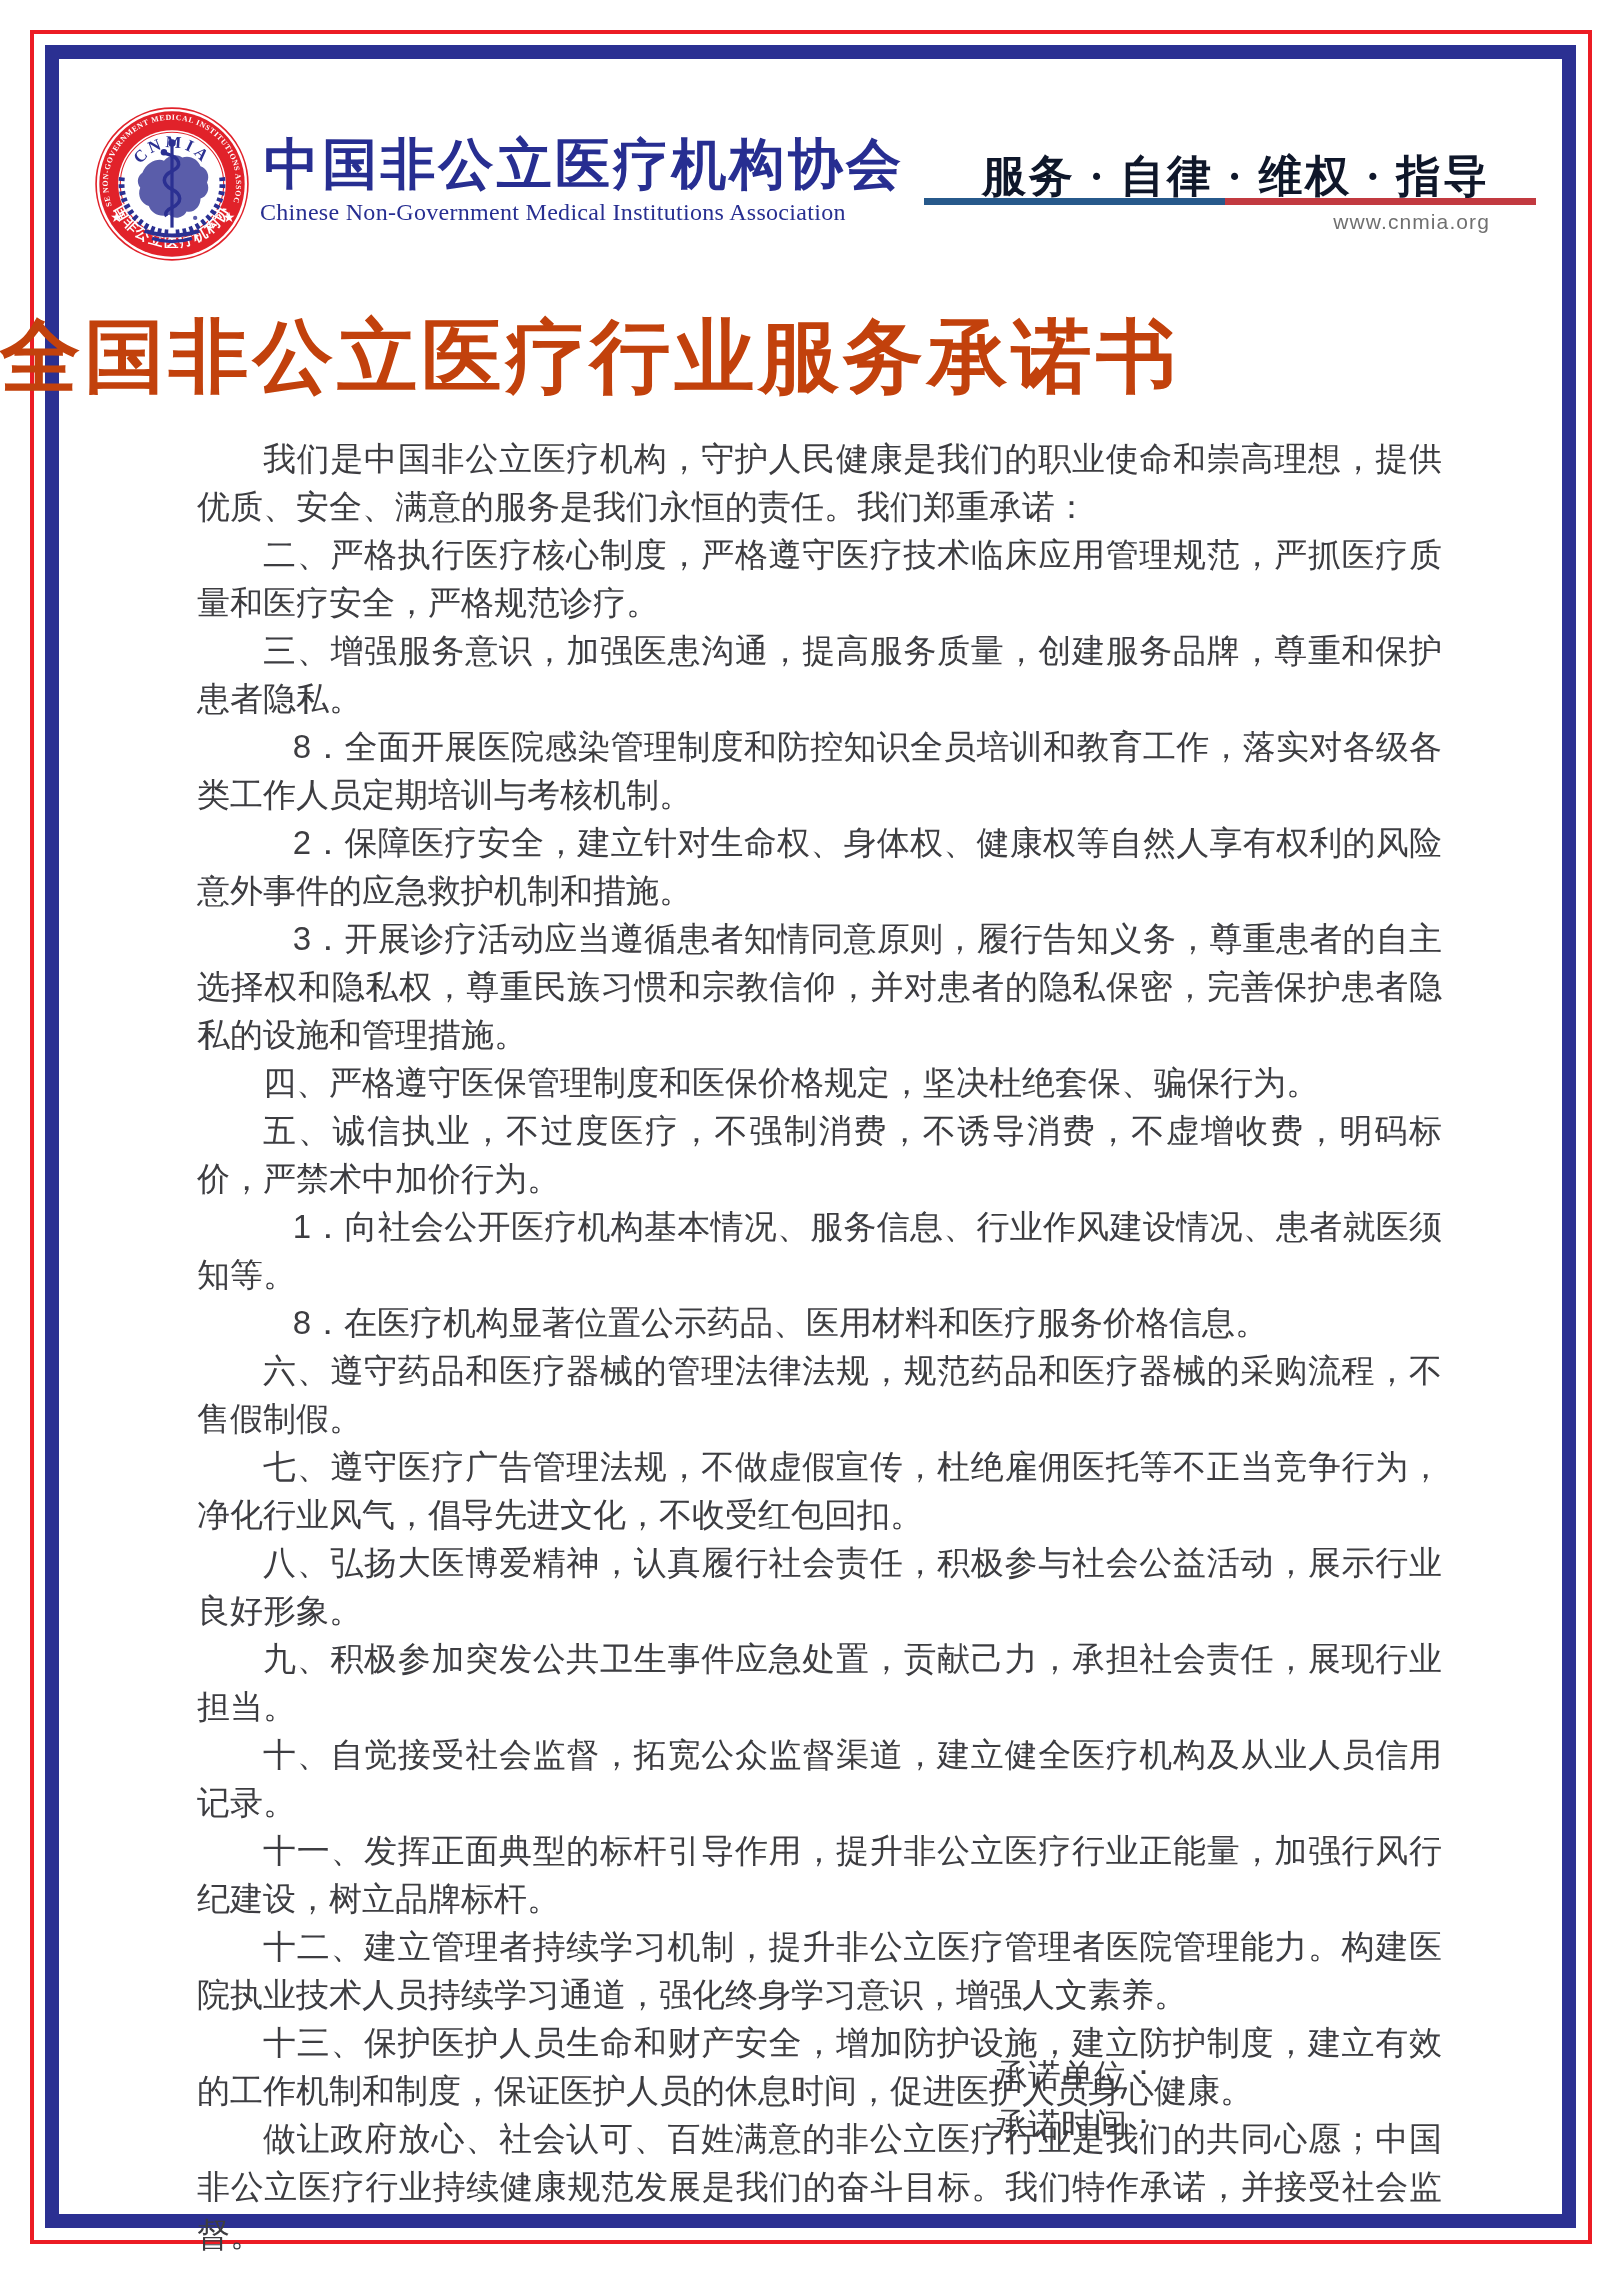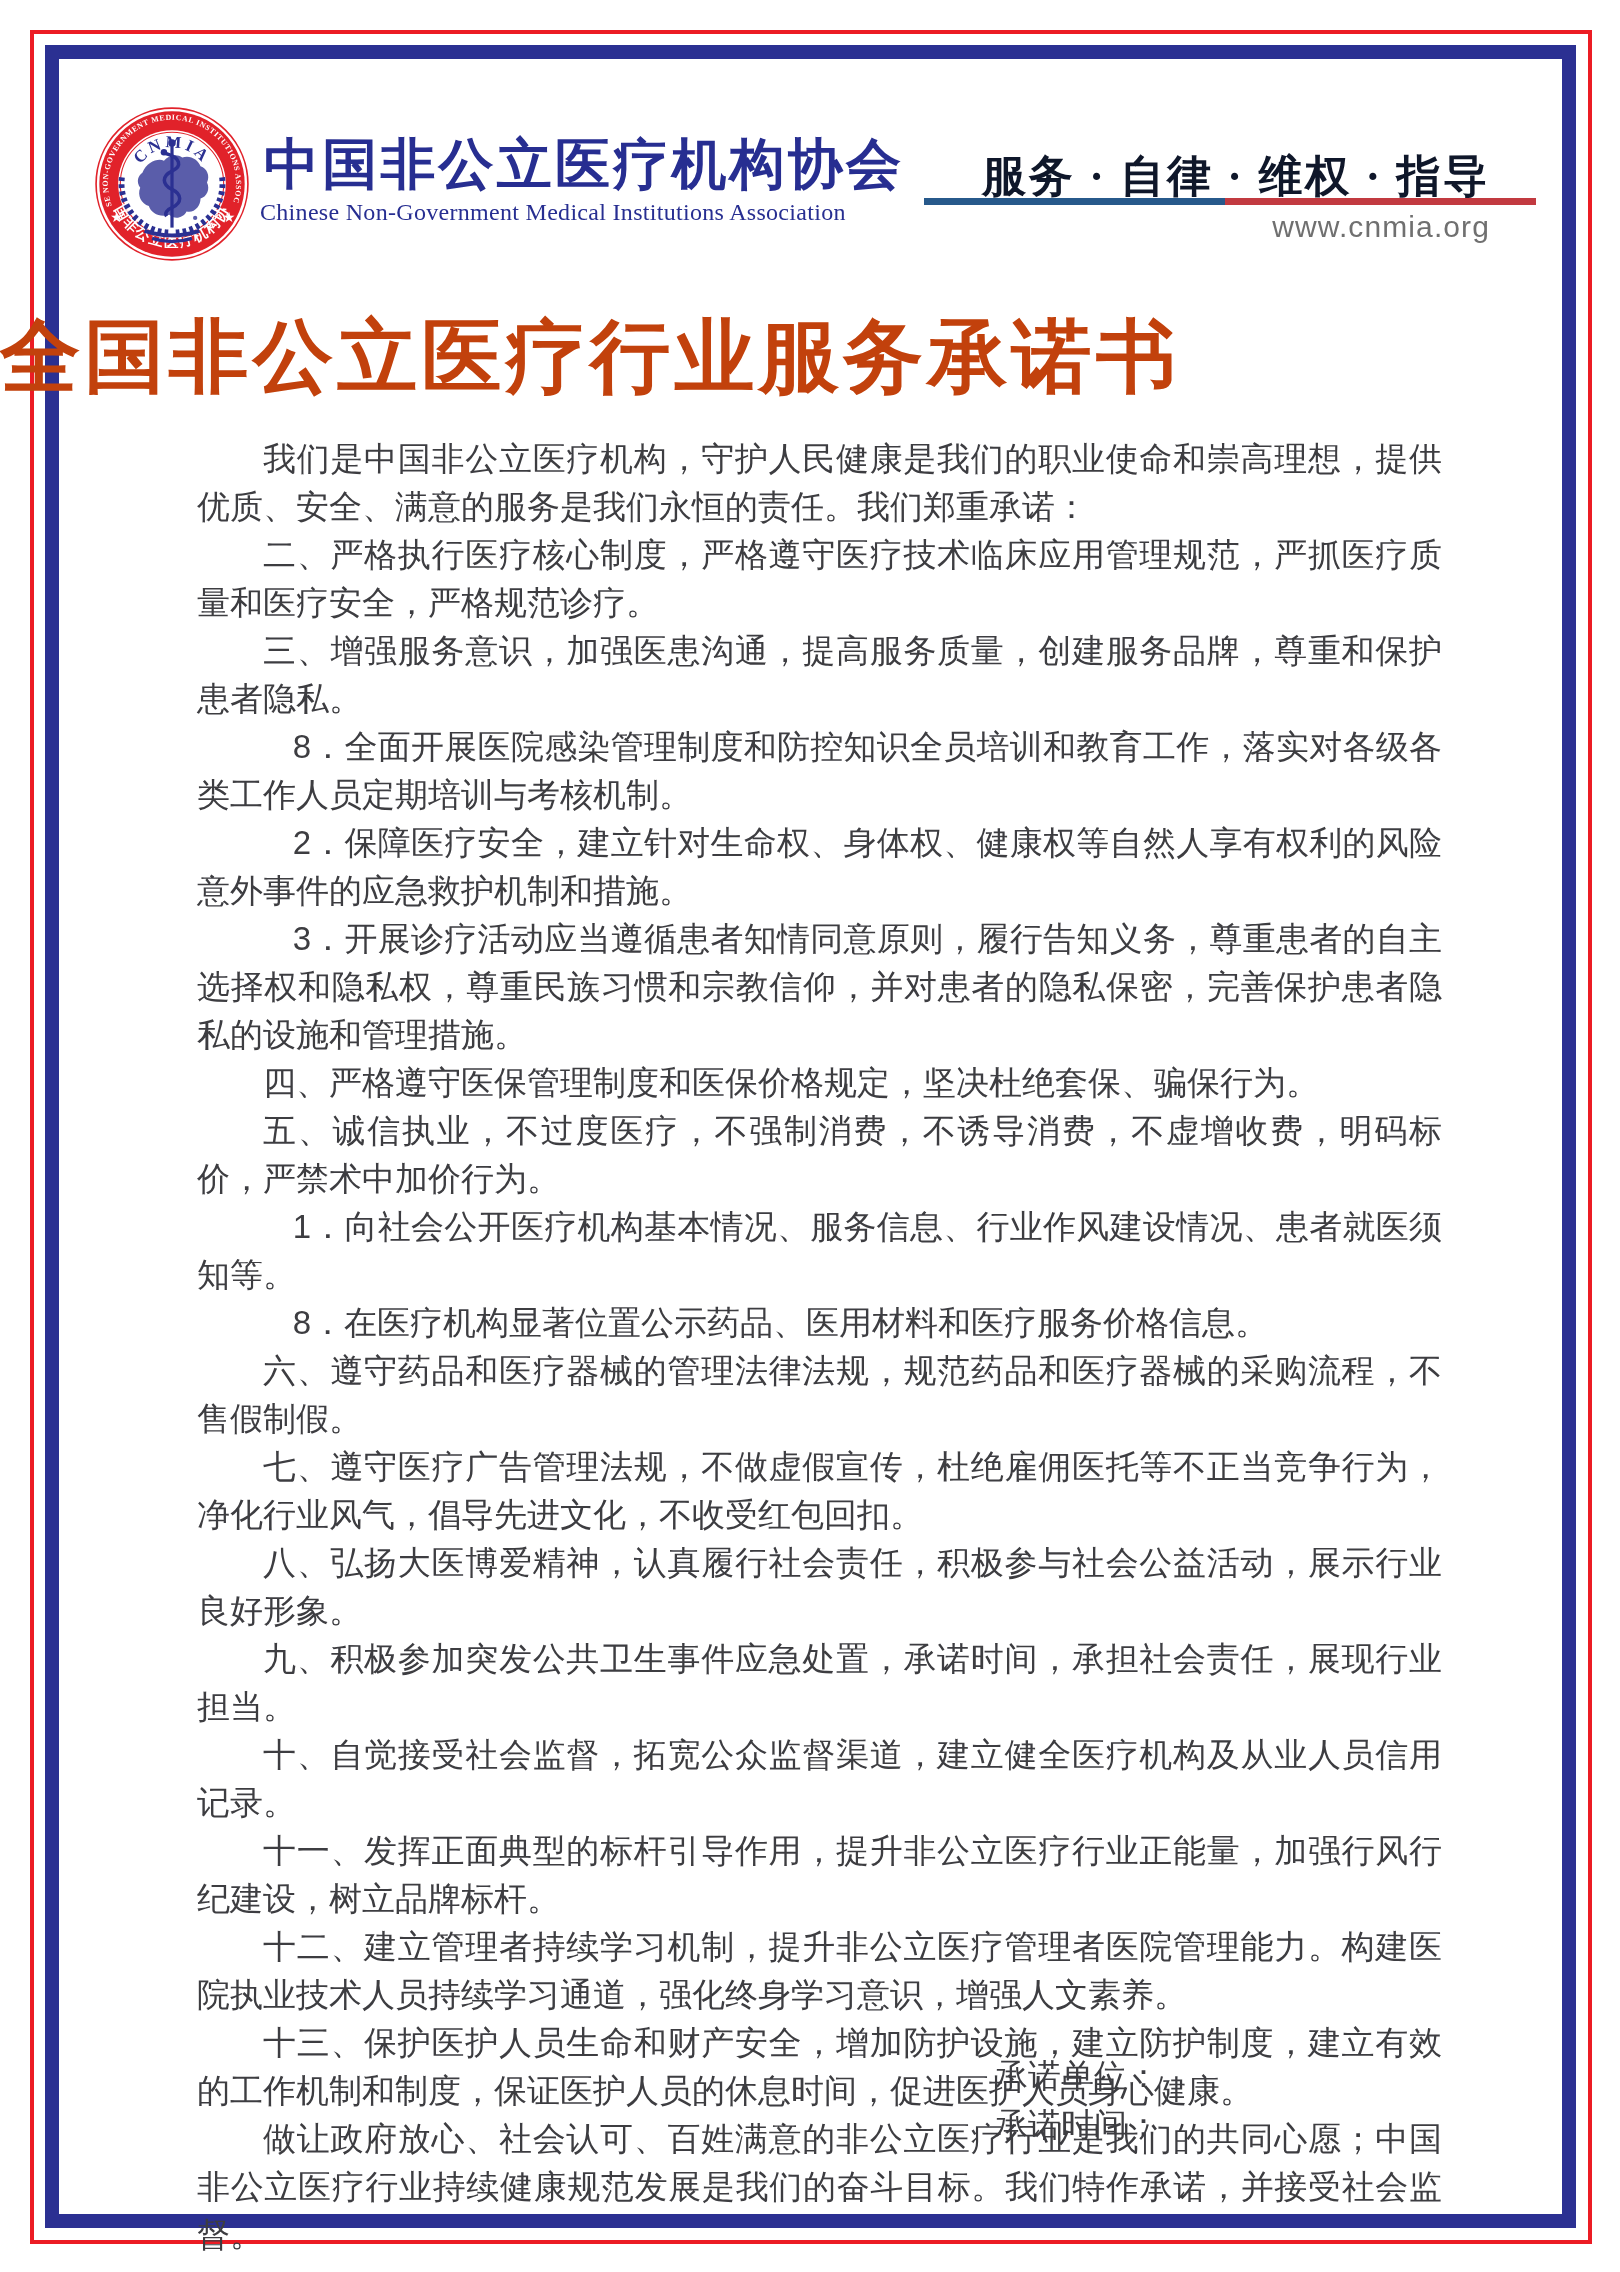--- a/index.html
+++ b/index.html
@@ -26,21 +26,21 @@
     position:absolute;right:131px;top:147px;
     font-family:"Liberation Serif","DejaVu Serif",serif;font-weight:bold;
     font-size:44px;letter-spacing:2.7px;color:#0f172a;white-space:nowrap;
   }
   .divider{
     position:absolute;right:85px;top:198px;width:612px;height:7px;
     background:linear-gradient(to right,#27598b 0 49.2%,#c23a40 49.2% 100%);
   }
   .website{
     position:absolute;right:131px;top:210px;
-    font-size:30px;letter-spacing:1.1px;color:#707070;white-space:nowrap;
+    font-size:21px;letter-spacing:1.1px;color:#707070;white-space:nowrap;
   }
 
   
   .doc-title{
     position:absolute;left:0;top:304px;width:100%;text-align:left;
     font-family:Liberation Mono, monospace;font-weight:bold;
     font-size:80px;letter-spacing:4.3px;color:#c2410c;white-space:nowrap;
   }
 
   
@@ -133,21 +133,21 @@
       <p class="para indent-sub">8．全面开展医院感染管理制度和防控知识全员培训和教育工作，落实对各级各类工作人员定期培训与考核机制。</p>
       <p class="para indent-sub">2．保障医疗安全，建立针对生命权、身体权、健康权等自然人享有权利的风险意外事件的应急救护机制和措施。</p>
       <p class="para indent-sub">3．开展诊疗活动应当遵循患者知情同意原则，履行告知义务，尊重患者的自主选择权和隐私权，尊重民族习惯和宗教信仰，并对患者的隐私保密，完善保护患者隐私的设施和管理措施。</p>
       <p class="para indent-normal">四、严格遵守医保管理制度和医保价格规定，坚决杜绝套保、骗保行为。</p>
       <p class="para indent-normal">五、诚信执业，不过度医疗，不强制消费，不诱导消费，不虚增收费，明码标价，严禁术中加价行为。</p>
       <p class="para indent-sub">1．向社会公开医疗机构基本情况、服务信息、行业作风建设情况、患者就医须知等。</p>
       <p class="para indent-sub">8．在医疗机构显著位置公示药品、医用材料和医疗服务价格信息。</p>
       <p class="para indent-normal">六、遵守药品和医疗器械的管理法律法规，规范药品和医疗器械的采购流程，不售假制假。</p>
       <p class="para indent-normal">七、遵守医疗广告管理法规，不做虚假宣传，杜绝雇佣医托等不正当竞争行为，净化行业风气，倡导先进文化，不收受红包回扣。</p>
       <p class="para indent-normal">八、弘扬大医博爱精神，认真履行社会责任，积极参与社会公益活动，展示行业良好形象。</p>
-      <p class="para indent-normal">九、积极参加突发公共卫生事件应急处置，承诺时间，承担社会责任，展现行业担当。</p>
+      <p class="para indent-normal">九、积极参加突发公共卫生事件应急处置，贡献己力，承担社会责任，展现行业担当。</p>
       <p class="para indent-normal">十、自觉接受社会监督，拓宽公众监督渠道，建立健全医疗机构及从业人员信用记录。</p>
       <p class="para indent-normal">十一、发挥正面典型的标杆引导作用，提升非公立医疗行业正能量，加强行风行纪建设，树立品牌标杆。</p>
       <p class="para indent-normal">十二、建立管理者持续学习机制，提升非公立医疗管理者医院管理能力。构建医院执业技术人员持续学习通道，强化终身学习意识，增强人文素养。</p>
       <p class="para indent-normal">十三、保护医护人员生命和财产安全，增加防护设施，建立防护制度，建立有效的工作机制和制度，保证医护人员的休息时间，促进医护人员身心健康。</p>
       <p class="para indent-normal">做让政府放心、社会认可、百姓满意的非公立医疗行业是我们的共同心愿；中国非公立医疗行业持续健康规范发展是我们的奋斗目标。我们特作承诺，并接受社会监督。</p>
     </div>
 
   <div class="signoff">
     <div>承诺单位：</div>
     <div>承诺时间：</div>

